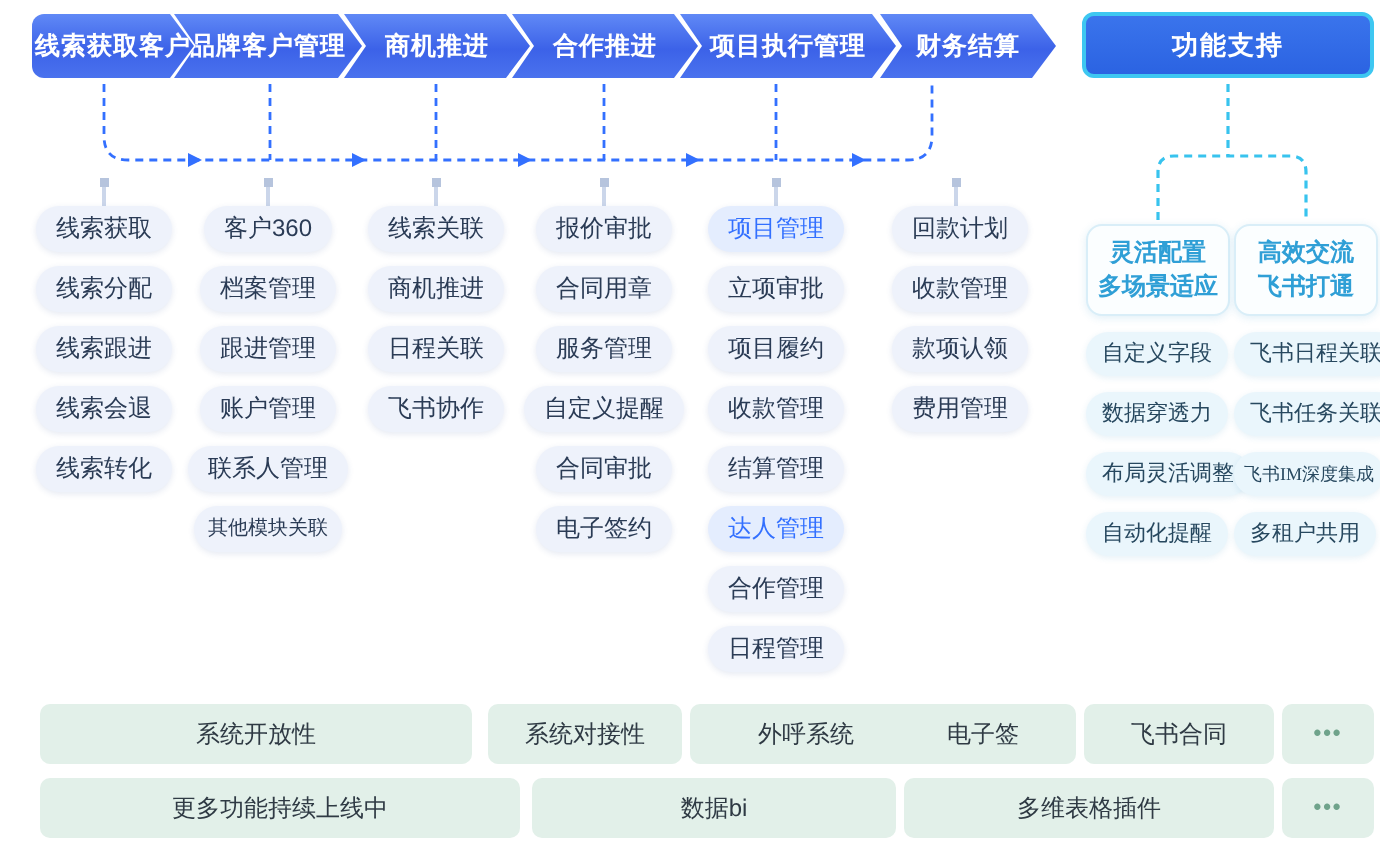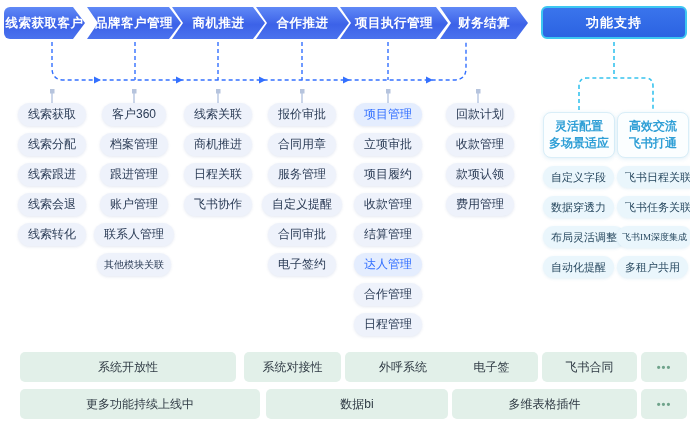--- a/index.html
+++ b/index.html
@@ -74,21 +74,21 @@
       <rect x="216" y="89" width="4.5" height="4.5"></rect>
         <rect x="300" y="89" width="4.5" height="4.5"></rect>
       <rect x="386" y="89" width="4.5" height="4.5"></rect>
         <rect x="476" y="89" width="4.5" height="4.5"></rect>
     </g>
 
     <path d="M614 42 V78" fill="none" stroke="#38c3ee" stroke-width="1.6" stroke-dasharray="4 3"></path>
     <path d="M579 110 V86 Q579 78 587 78 H645 Q653 78 653 86 V110" fill="none" stroke="#38c3ee" stroke-width="1.6" stroke-dasharray="4 3"></path>
   </svg>
 
-  <div class="arrow first" style="left:4px;width:81px">
+  <div class="arrow first" style="left:16px;width:81px">
       <span>线索获取客户</span>
     </div>
   <div class="arrow" style="left:87px;width:94px">
       <span>品牌客户管理</span>
     </div>
   <div class="arrow" style="left:172px;width:93px">
       <span>商机推进</span>
     </div>
   <div class="arrow" style="left:256px;width:93px">
       <span>合作推进</span>

